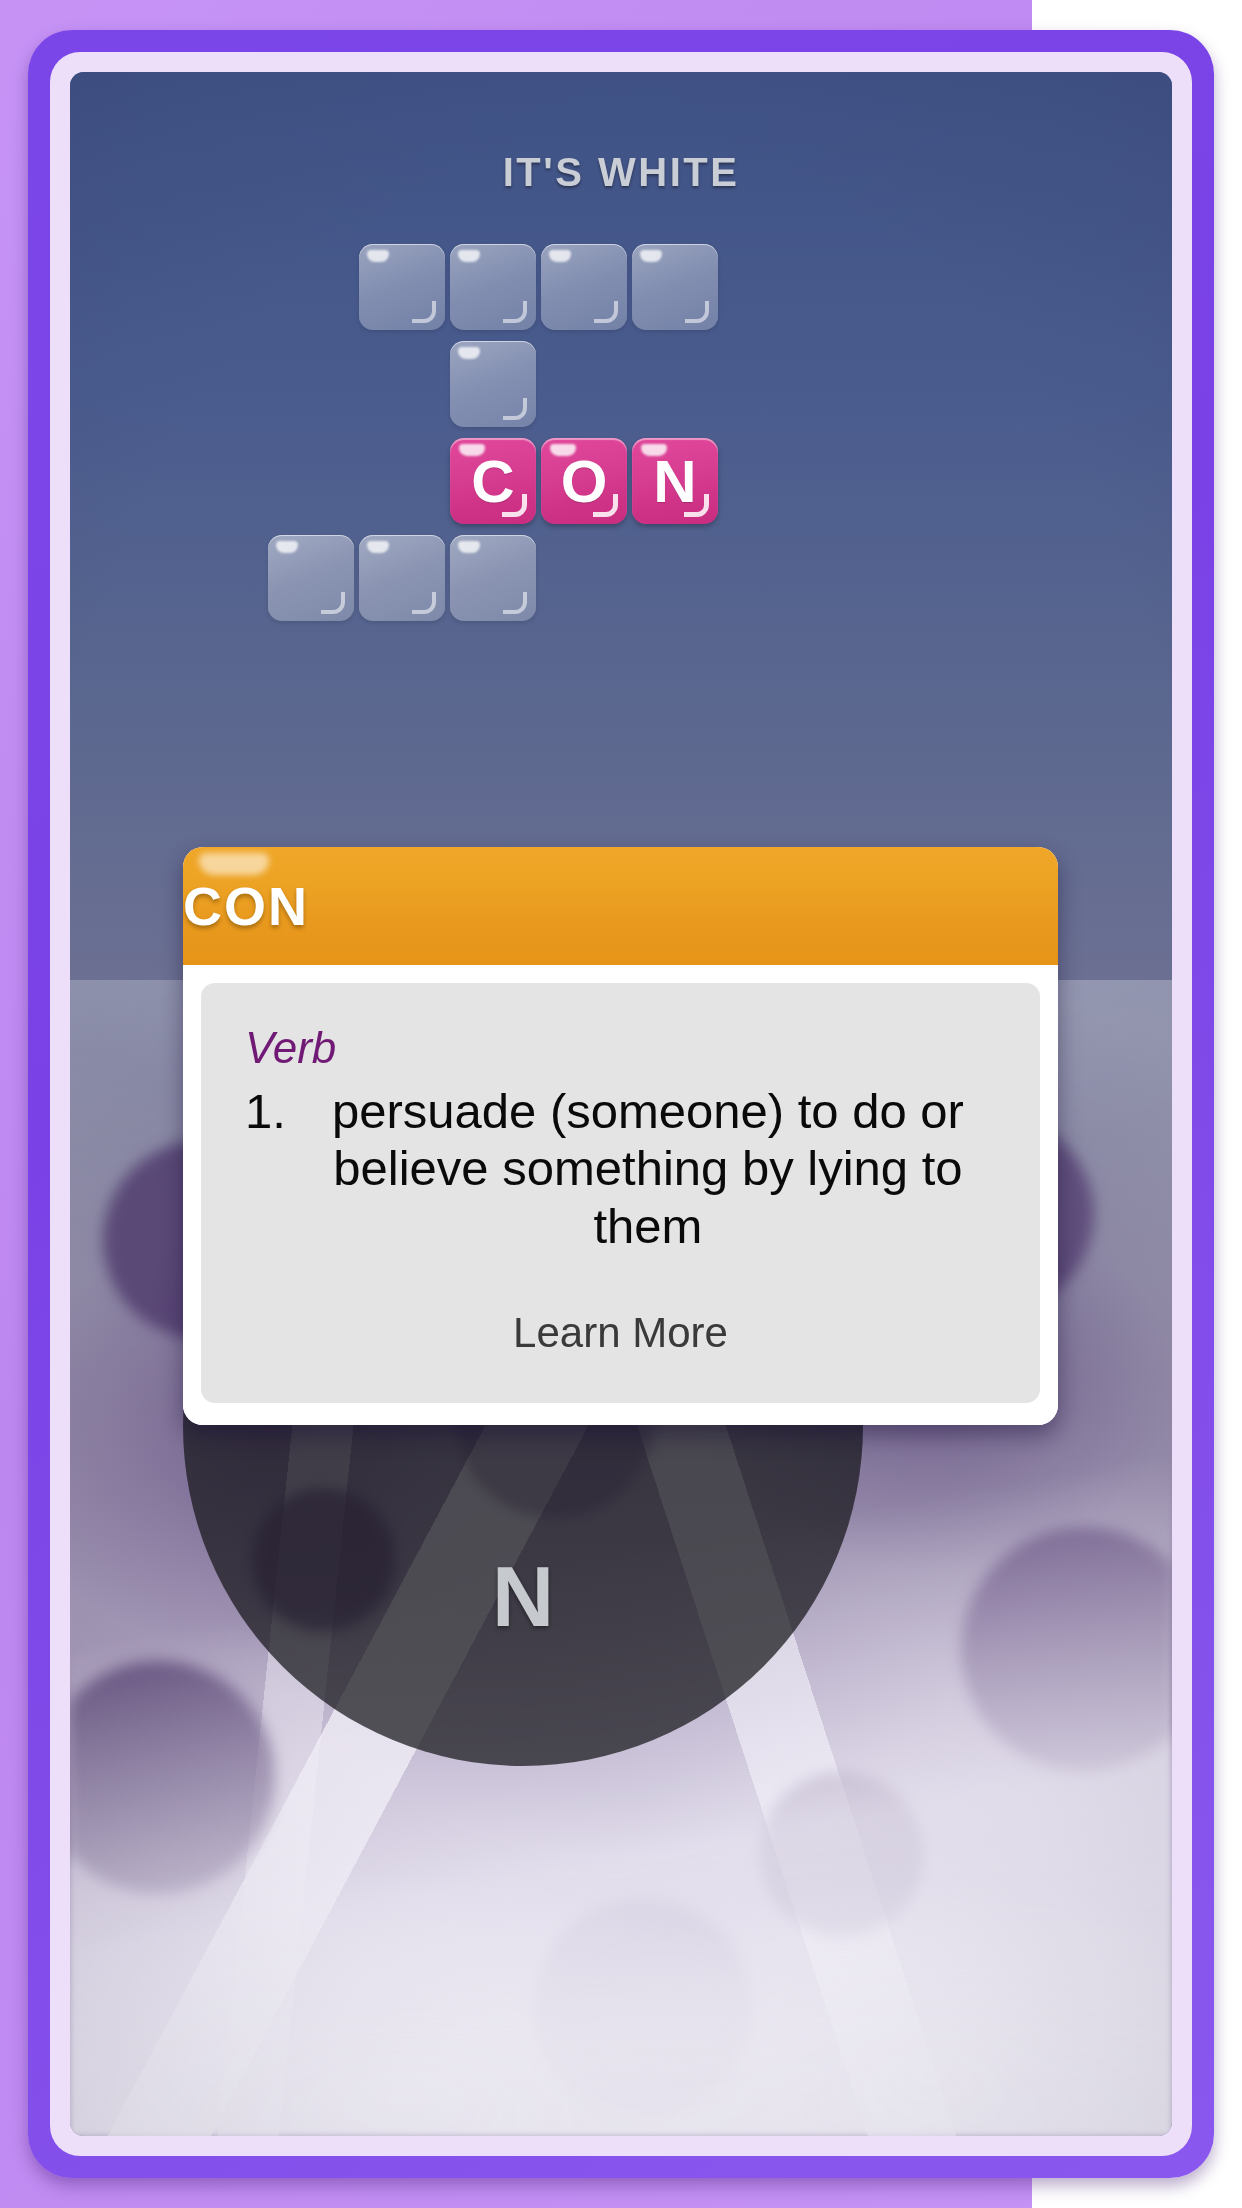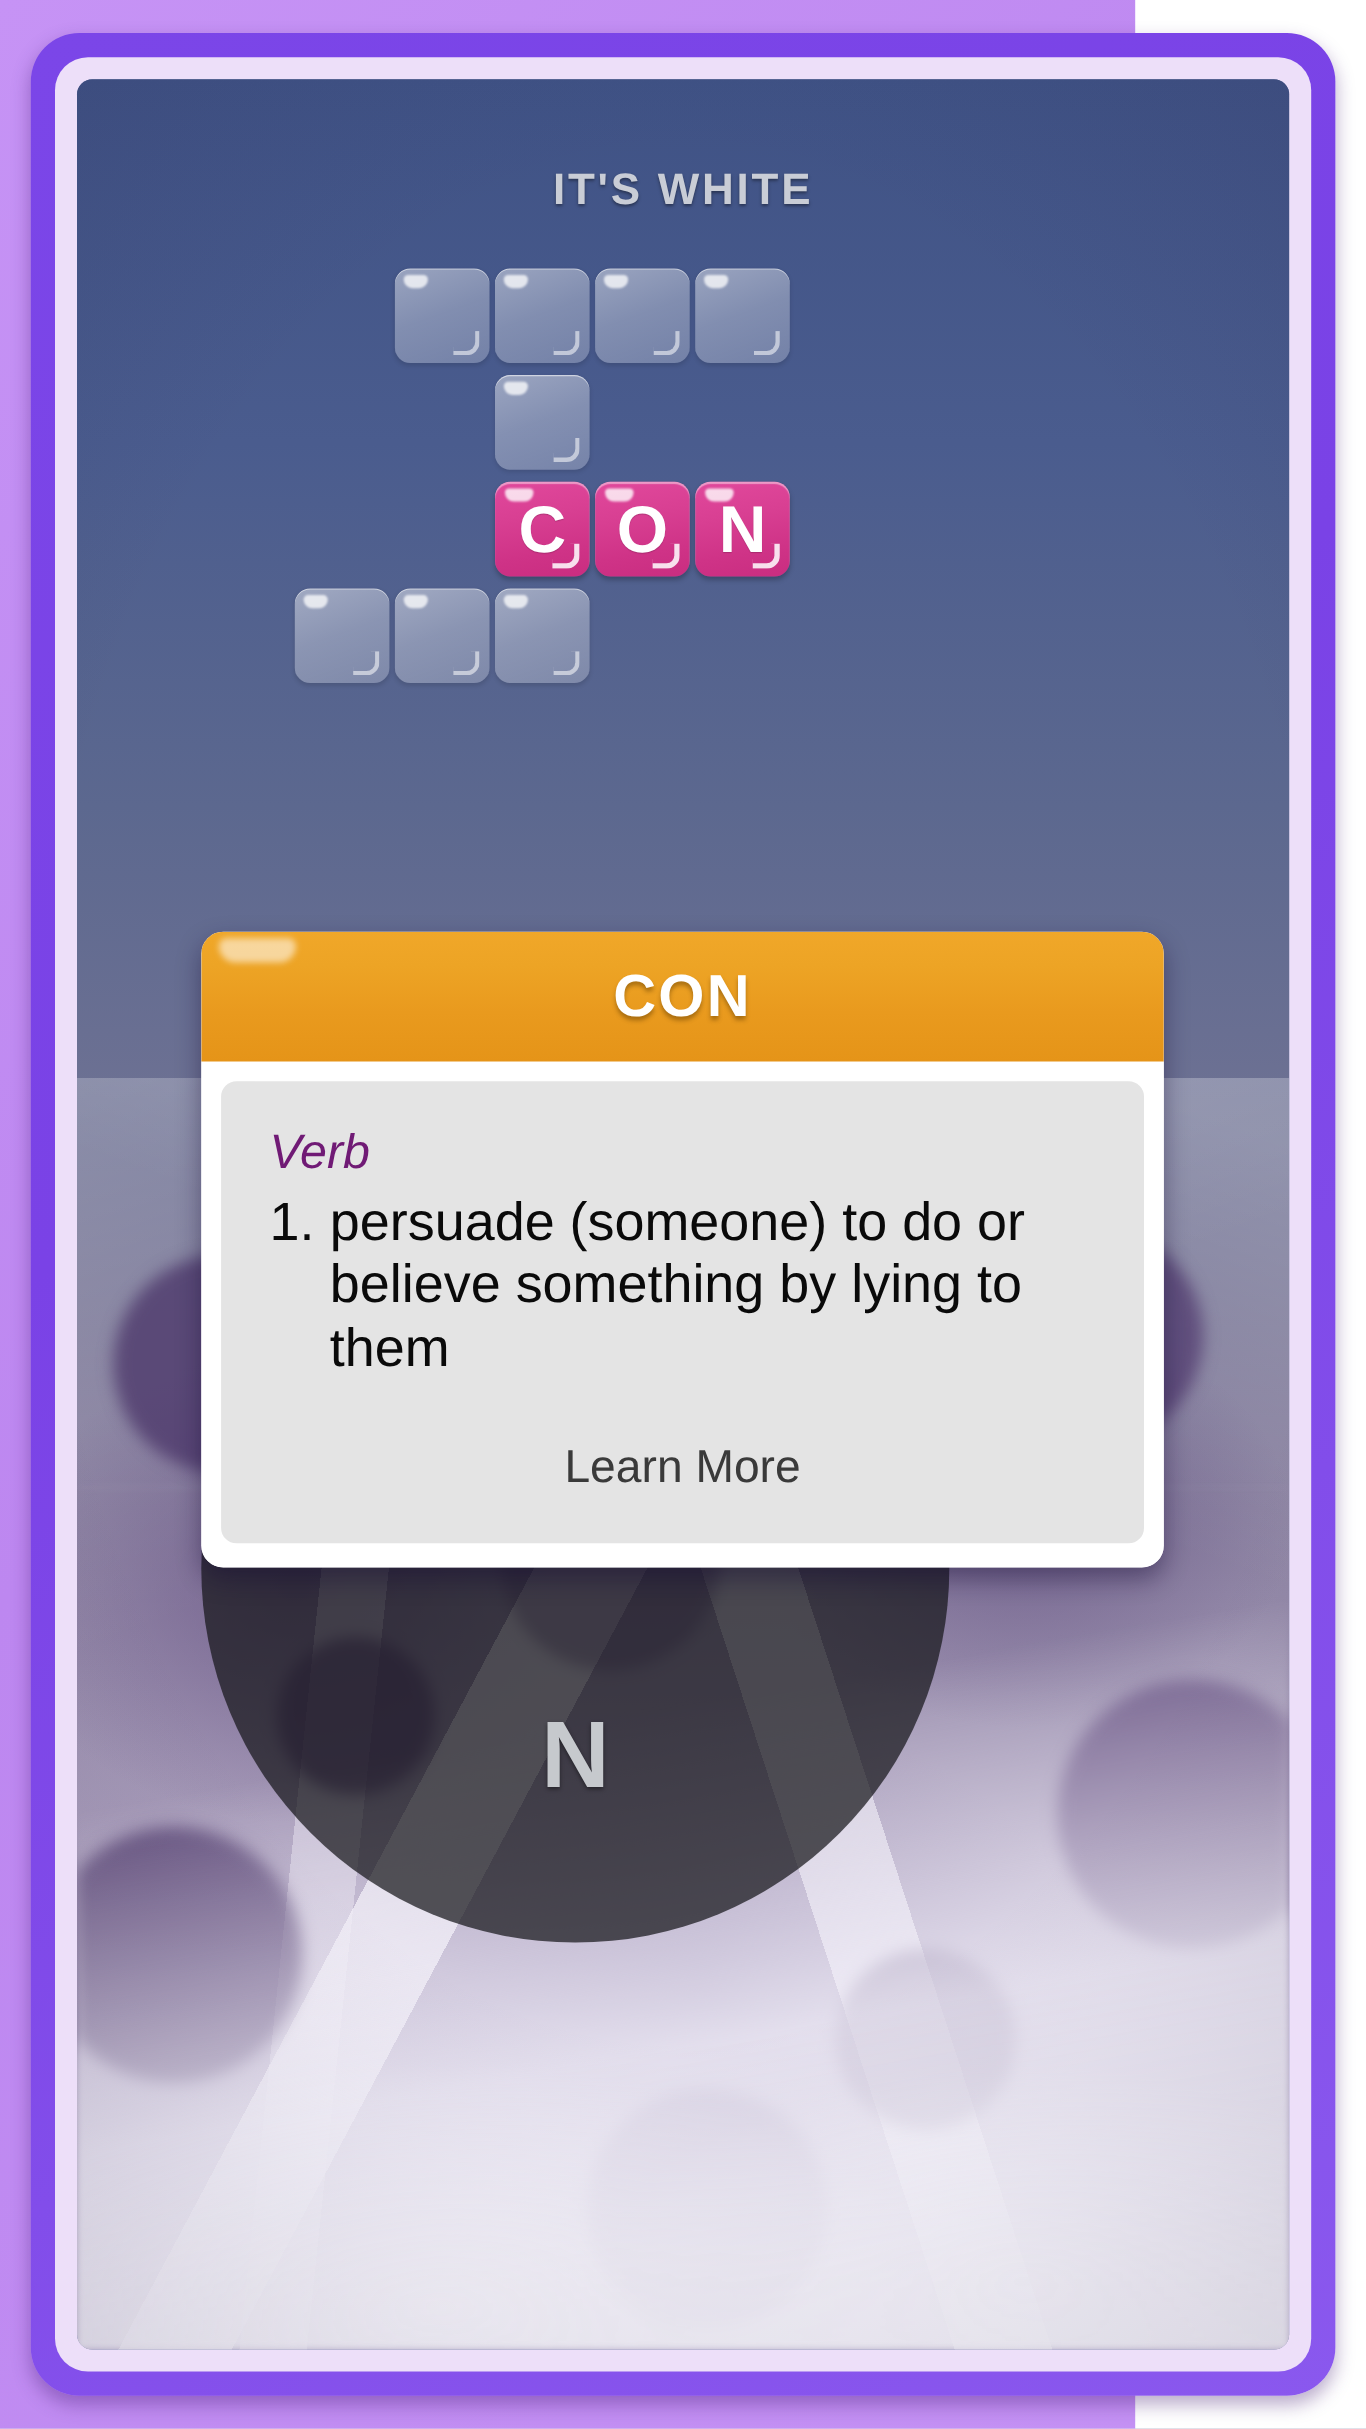--- a/index.html
+++ b/index.html
@@ -219,21 +219,21 @@
     width: 875px;
     border-radius: 20px;
     background: #ffffff;
     box-shadow: 0 10px 22px rgba(20,10,50,.42);
     overflow: hidden;
   }
   #popup-header {
     height: 118px;
     display: flex;
     align-items: center;
-    justify-content: center;
+    justify-content: flex-start;
     background: linear-gradient(180deg, #f0a729 0%, #eda425 26%, #e99a1e 62%, #e59418 100%);
     position: relative;
   }
   #popup-header::before {
     content:"";
     position:absolute;
     left:16px; top:6px; width:70px; height:22px;
     border-radius: 14px 14px 30px 30px;
     background: rgba(255,255,255,.55);
     filter: blur(3px);
@@ -268,20 +268,21 @@
     font-size: 49px;
     line-height: 1.17;
     color: #0a0a0a;
   }
   .definition-number {
     flex: 0 0 auto;
     padding-right: 14px;
   }
   .definition-text {
     flex: 1 1 auto;
+    text-align: center;
   }
   #learn-more-button {
     margin-top: 54px;
     text-align: center;
     font-size: 42px;
     color: #3a3a3a;
     cursor: pointer;
   }
 </style>
 </head>

